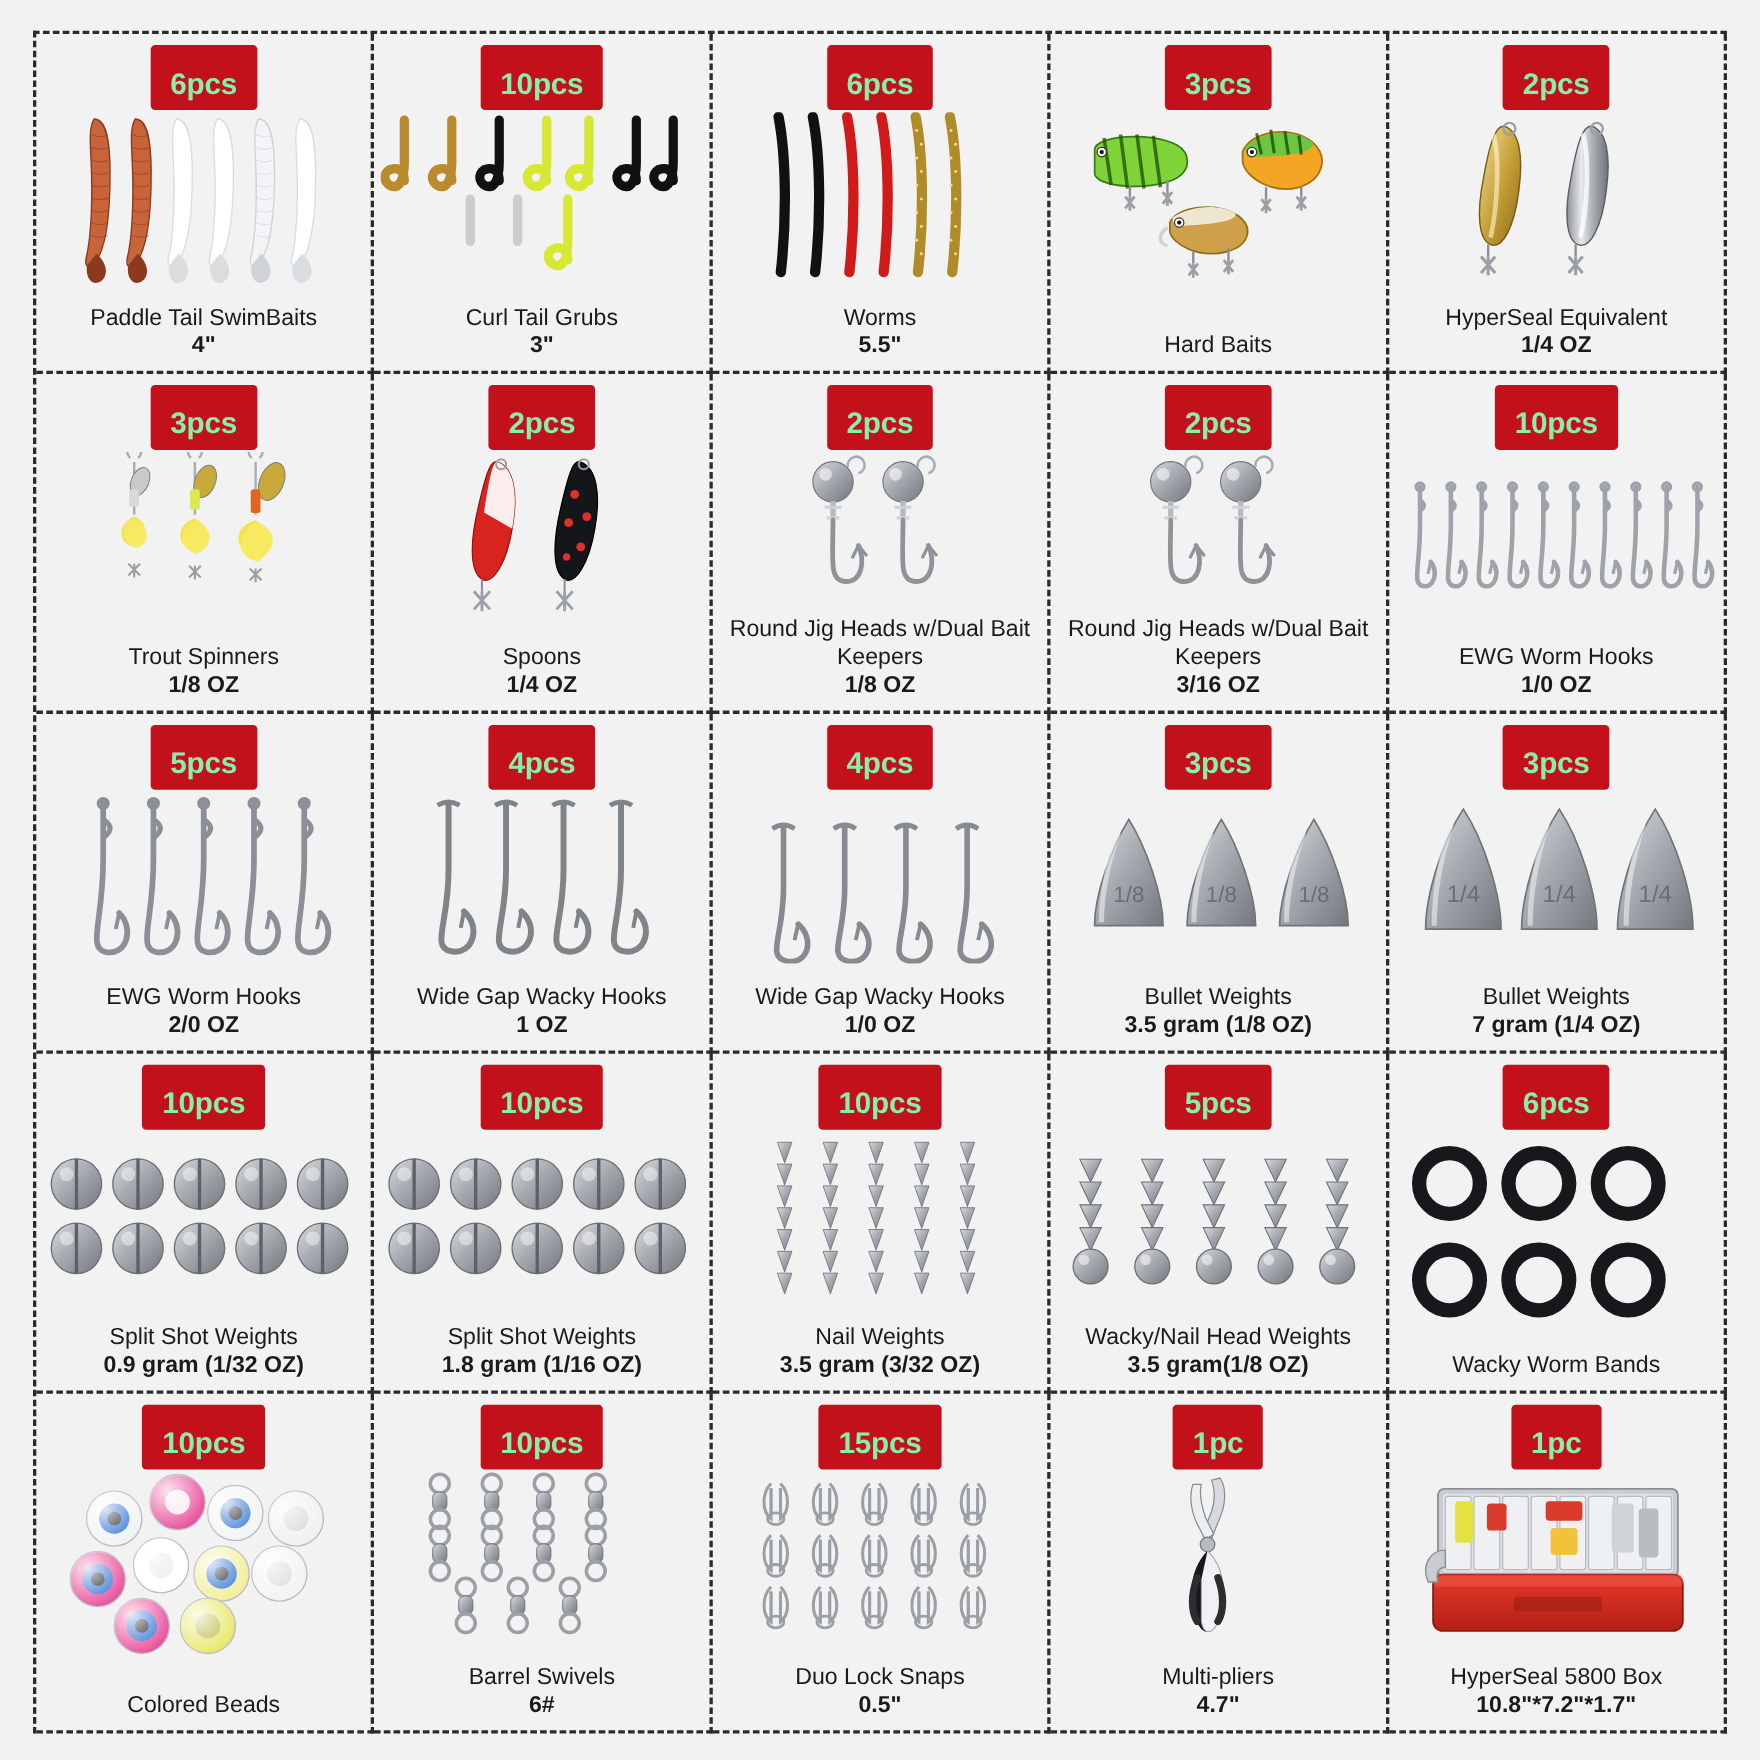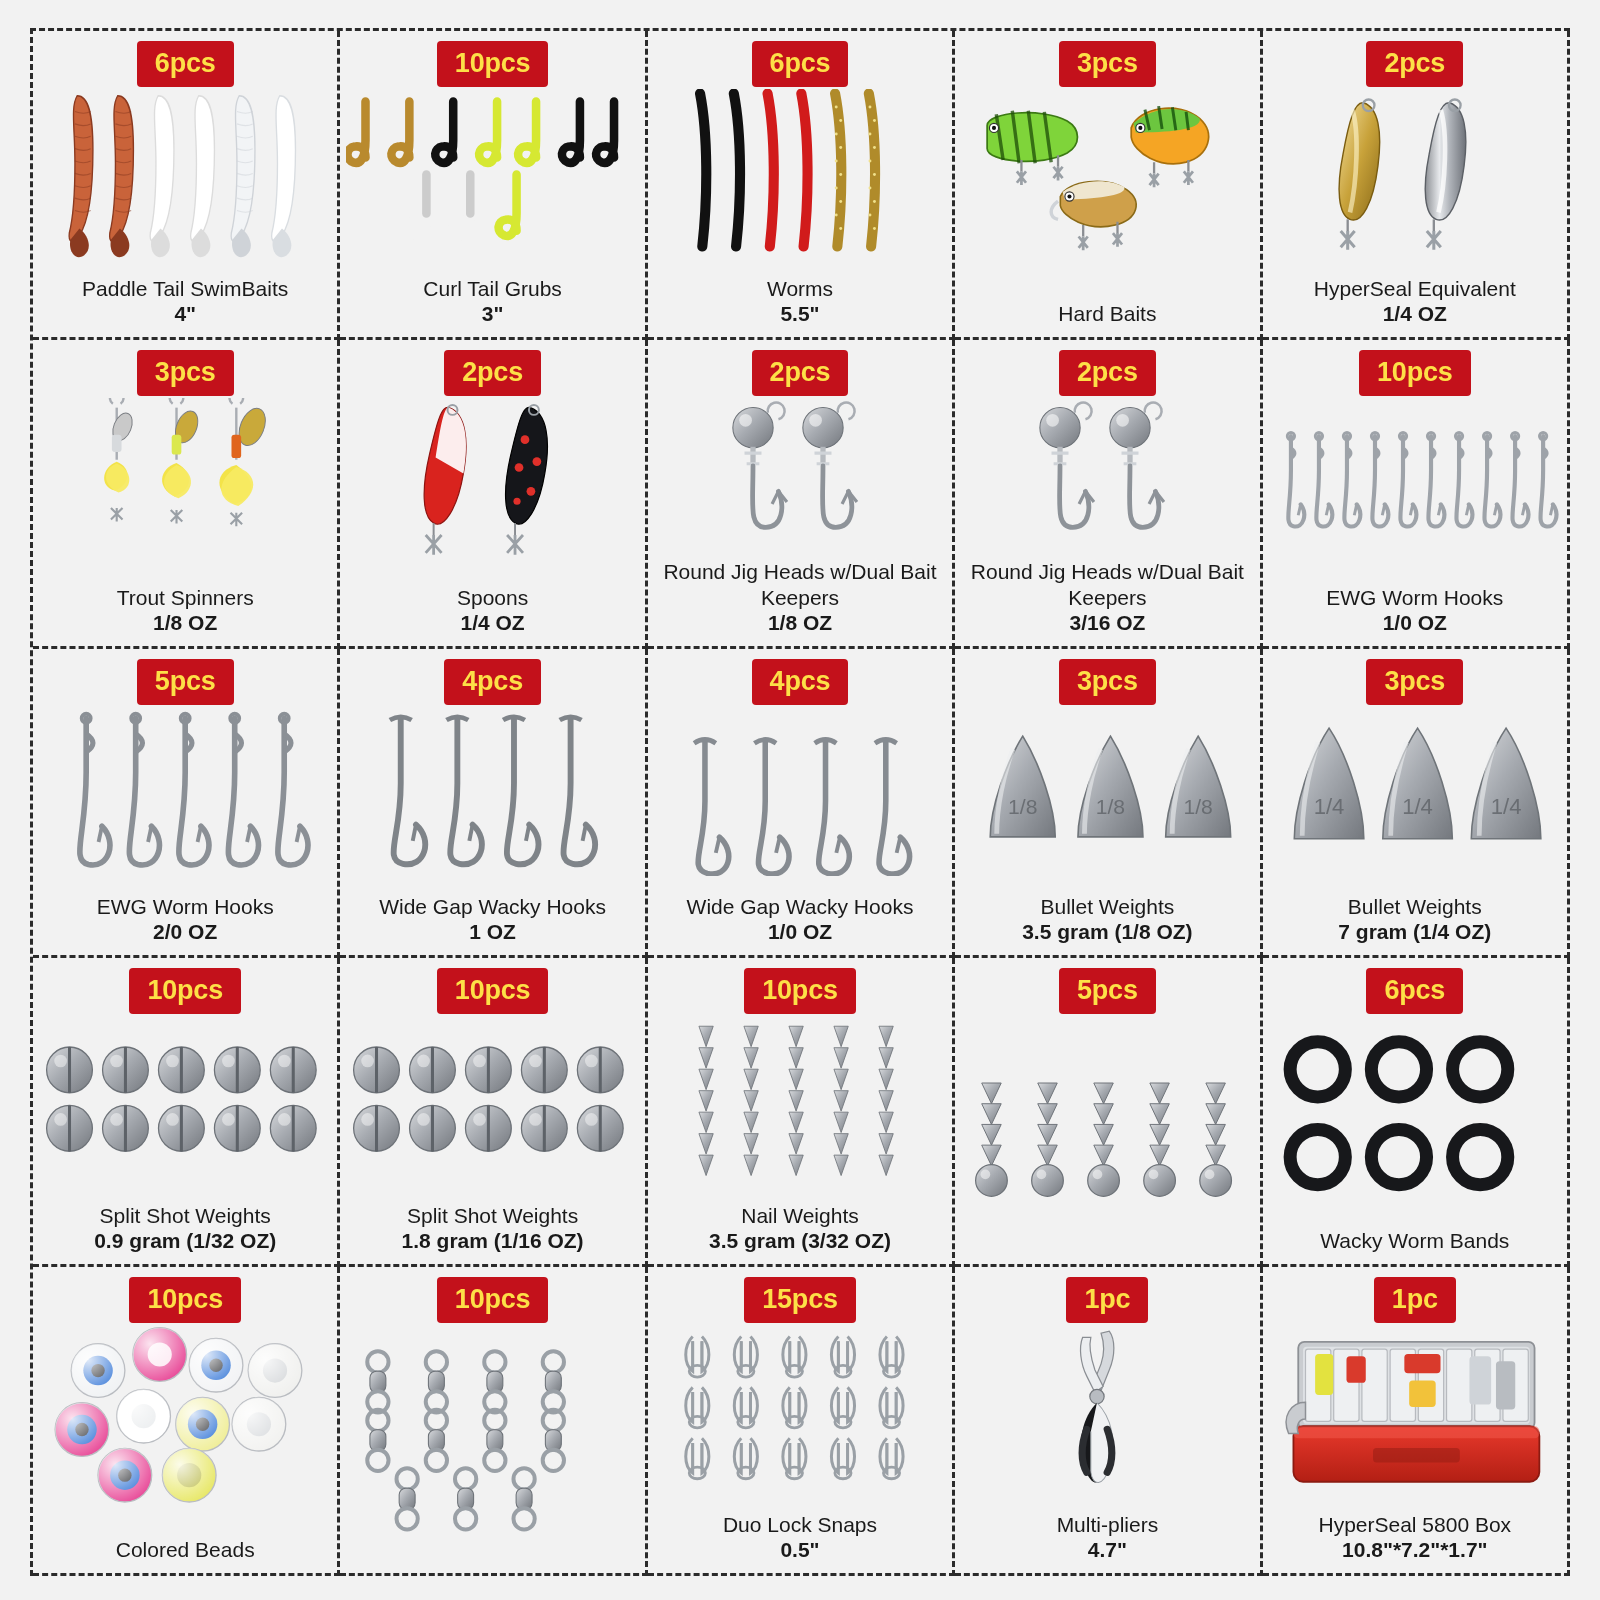--- a/index.html
+++ b/index.html
@@ -34,25 +34,25 @@
     align-items: center;
     justify-content: flex-start;
     padding: 8px 6px 6px 6px;
     overflow: hidden;
   }
   
   .grid { border-top: 3px dashed #2b2b2b; border-left: 3px dashed #2b2b2b; }
 
   .badge {
     background: #c3111b;
-    color: #fde047;
+    color: #86efac;
     font-weight: bold;
     font-size: 27px;
     line-height: 1;
-    padding: 9px 18px 10px 18px;
+    padding: 22px 18px 10px 18px;
     border-radius: 4px;
     letter-spacing: -0.2px;
     margin-top: 2px;
     white-space: nowrap;
   }
   .art {
     flex: 1 1 auto;
     width: 100%;
     display: flex;
     align-items: center;
@@ -1204,20 +1204,24 @@
             <g transform="translate(200,10)">
               <path d="M1 4 L17 4 L9 21 Z" fill="url(#lead)" stroke="#6d7278" stroke-width="0.8"></path>
               <path d="M1 21 L17 21 L9 38 Z" fill="url(#lead)" stroke="#6d7278" stroke-width="0.8"></path>
               <path d="M1 38 L17 38 L9 55 Z" fill="url(#lead)" stroke="#6d7278" stroke-width="0.8"></path>
               <path d="M1 55 L17 55 L9 72 Z" fill="url(#lead)" stroke="#6d7278" stroke-width="0.8"></path>
               <circle cx="9" cy="84" r="13" fill="url(#lead)" stroke="#6d7278" stroke-width="1"></circle>
               <circle cx="4" cy="79" r="4" fill="#ffffff" opacity="0.5"></circle>
             </g>
           </svg>
         </div>
+        <div class="caption">
+          <span class="name">Wacky/Nail Head Weights</span>
+          <span class="sub">3.5 gram(1/8 OZ)</span>
+        </div>
       </div>
       <div class="cell">
         <div class="badge">6pcs</div>
         <div class="art">
           <svg viewBox="0 0 180 106" preserveAspectRatio="xMidYMid meet" width="100%" height="100%">
             <circle cx="30" cy="26" r="17" fill="none" stroke="#17181b" stroke-width="8"></circle>
             <circle cx="80" cy="26" r="17" fill="none" stroke="#17181b" stroke-width="8"></circle>
             <circle cx="130" cy="26" r="17" fill="none" stroke="#17181b" stroke-width="8"></circle>
             <circle cx="30" cy="80" r="17" fill="none" stroke="#17181b" stroke-width="8"></circle>
             <circle cx="80" cy="80" r="17" fill="none" stroke="#17181b" stroke-width="8"></circle>
@@ -1370,20 +1374,24 @@
               <circle cx="0" cy="0" r="8" fill="none" stroke="#9aa0a6" stroke-width="3"></circle>
               <rect x="-6" y="7" width="12" height="16" rx="5" fill="url(#lead)" stroke="#6d7278" stroke-width="0.8"></rect>
               <circle cx="0" cy="30" r="8" fill="none" stroke="#9aa0a6" stroke-width="3"></circle>
             </g>
             <g transform="translate(134,98)">
               <circle cx="0" cy="0" r="8" fill="none" stroke="#9aa0a6" stroke-width="3"></circle>
               <rect x="-6" y="7" width="12" height="16" rx="5" fill="url(#lead)" stroke="#6d7278" stroke-width="0.8"></rect>
               <circle cx="0" cy="30" r="8" fill="none" stroke="#9aa0a6" stroke-width="3"></circle>
             </g>
           </svg>
+        </div>
+        <div class="caption">
+          <span class="name">Barrel Swivels</span>
+          <span class="sub">6#</span>
         </div>
       </div>
       <div class="cell">
         <div class="badge">15pcs</div>
         <div class="art">
           <svg viewBox="0 0 226 146" preserveAspectRatio="xMidYMid meet" width="100%" height="100%">
             <g transform="translate(14,8)">
               <path d="M6 2 C-2 10 -2 26 6 32 L6 6" fill="none" stroke="#9aa0a6" stroke-width="2.6"></path>
               <path d="M14 2 C22 10 22 26 14 32 L14 6" fill="none" stroke="#9aa0a6" stroke-width="2.6"></path>
               <path d="M6 6 L6 28 M14 6 L14 28" stroke="#9aa0a6" stroke-width="2.2"></path>

